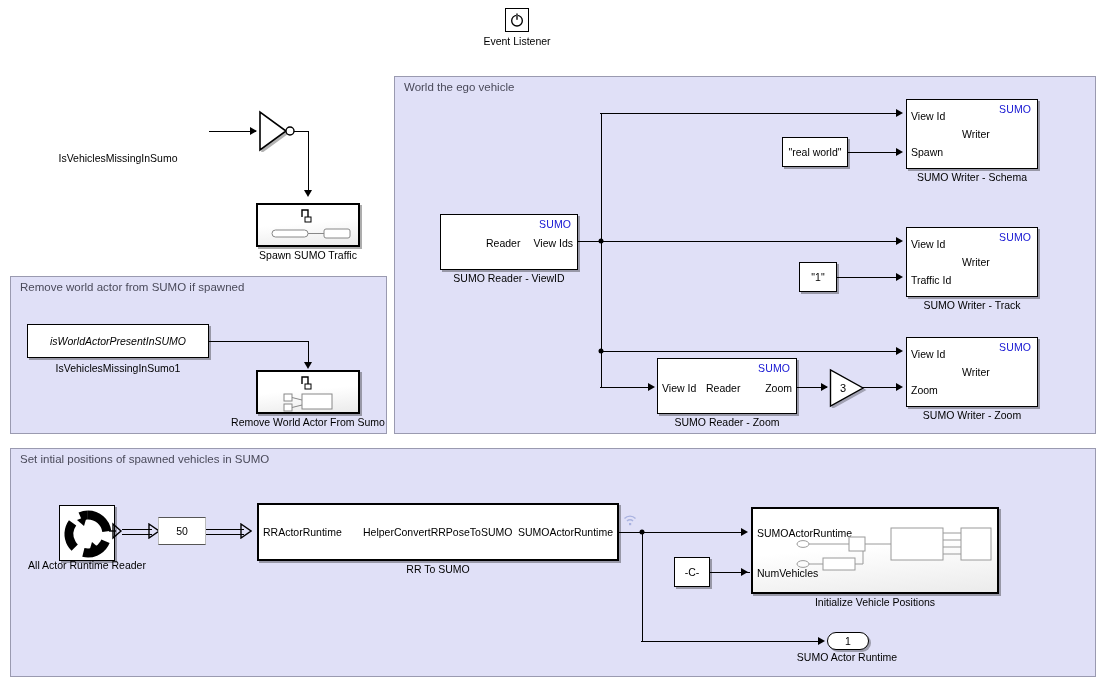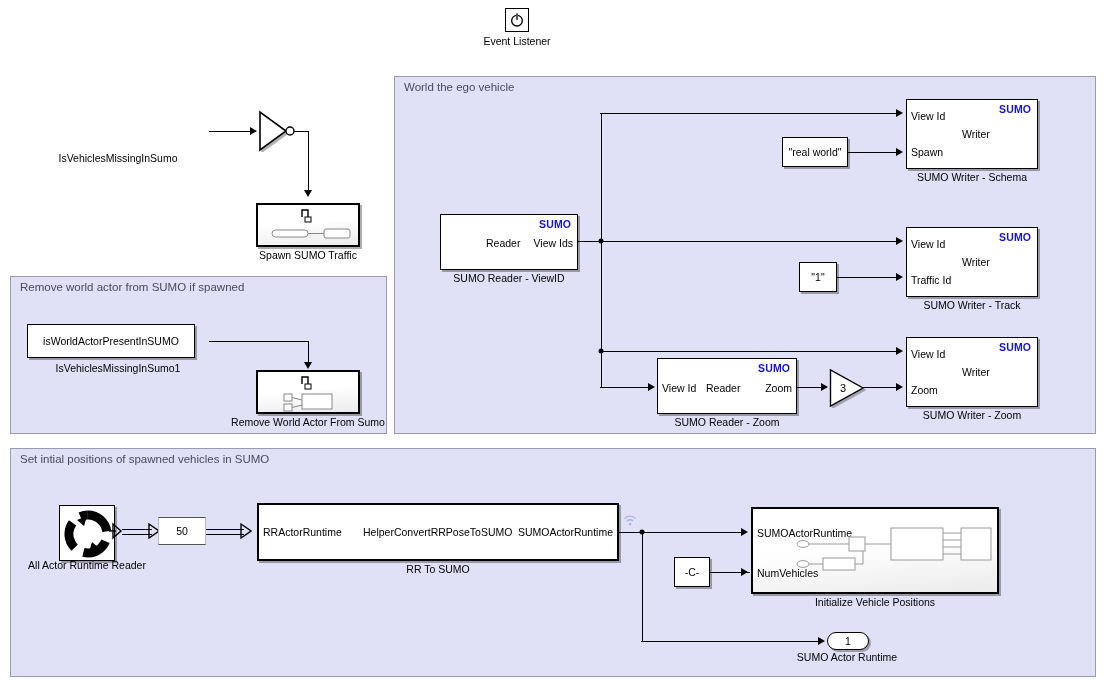--- a/index.html
+++ b/index.html
@@ -48,21 +48,21 @@
     text-align:center;
     transform:translateX(-50%);
   }
   .center-label{
     position:absolute;left:0;right:0;top:50%;
     transform:translateY(-50%);
     text-align:center;font-size:10.5px;
   }
   .sumo-tag{
     position:absolute;right:6px;top:3px;
-    font-size:10.5px;color:#1414d2;font-weight:700;
+    font-size:10.5px;color:#1414d2;font-weight:400;
     letter-spacing:.1px;
     text-align:center;
   }
   .port-in{position:absolute;font-size:10.5px;left:4px;white-space:nowrap;}
   .port-out{position:absolute;font-size:10.5px;right:4px;white-space:nowrap;}
   .mid-word{position:absolute;font-size:10.5px;white-space:nowrap;}
 
   
   .wh{position:absolute;height:0;border-top:1.2px solid #000;}
   .wv{position:absolute;width:0;border-left:1.2px solid #000;}
@@ -149,21 +149,21 @@
       <line x1="50" y1="28.5" x2="66" y2="28.5" stroke="#888" stroke-width="1"></line>
       <rect x="66" y="24" width="26" height="9" rx="2" fill="#fff" stroke="#888" stroke-width="1"></rect>
     </svg>
   </div>
   <div class="caption" style="left:308px;top:249px;">Spawn SUMO Traffic</div>
 
   <div class="group" style="left:10px;top:276px;width:377px;height:158px;">
     <div class="group-title">Remove world actor from SUMO if spawned</div>
   </div>
 
-  <div class="blk" style="left:27px;top:324px;width:168px;height:34px;">
+  <div class="blk" style="left:27px;top:324px;width:182px;height:34px;font-style:italic;">
     <div class="center-label">isWorldActorPresentInSUMO</div>
   </div>
   <div class="caption" style="left:118px;top:362px;">IsVehiclesMissingInSumo1</div>
 
   <div class="wh" style="left:209px;top:341px;width:99px;"></div>
   <div class="wv" style="left:307.5px;top:341px;height:22px;"></div>
   <div class="arrow-down" style="left:308px;top:362px;"></div>
 
   <div class="blk thick grad" style="left:256px;top:370px;width:104px;height:44px;">
     <svg class="subicon" width="104" height="44" viewBox="0 0 104 44">

